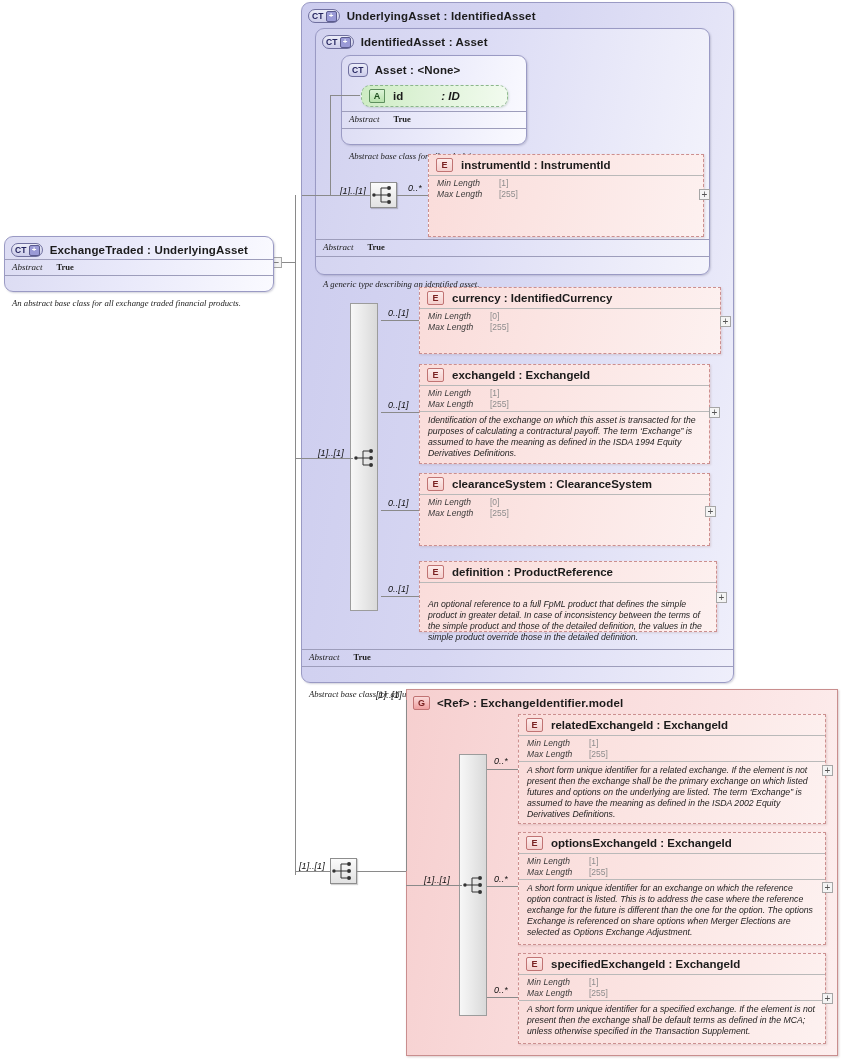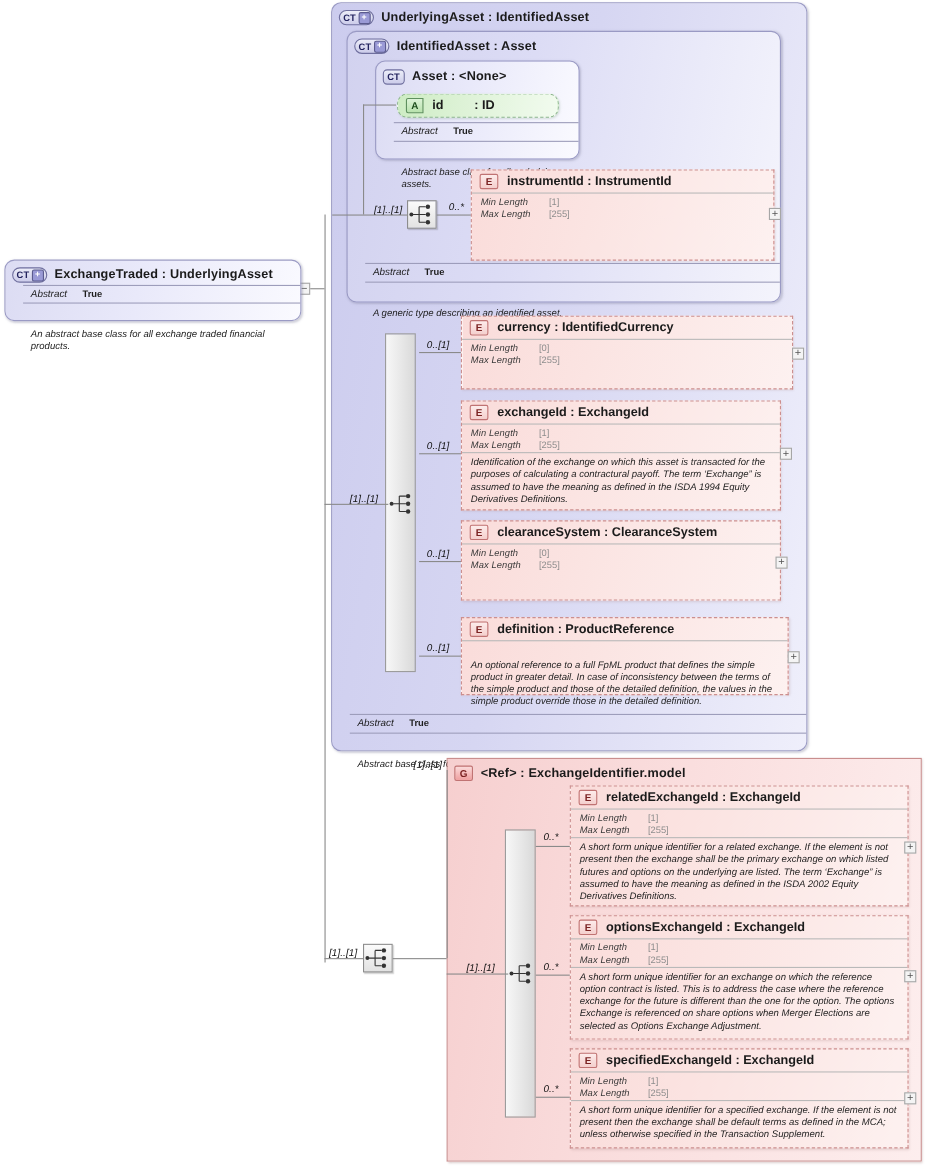--- a/index.html
+++ b/index.html
@@ -107,21 +107,21 @@
   .attr-box{
     border:1px dashed #8cb68c;border-radius:9px;
     background:linear-gradient(100deg,#cdecc3 0%,#ddf2d6 40%,#f2fbef 100%);
     box-shadow:1px 1px 2px rgba(130,160,130,.3);
     display:flex;align-items:center;gap:8px;padding-left:7px;
     font-size:11.5px;font-weight:bold;color:#1b1b1b;white-space:nowrap;
     box-sizing:border-box;
   }
 
   
-  .panel-foot{position:absolute;left:16px;right:0;box-sizing:border-box;}
+  .panel-foot{position:absolute;left:0;right:0;box-sizing:border-box;font-family:Liberation Serif, serif;}
   .rule{border-top:1px solid #9d9dbb;}
   .abstract-row{
     display:flex;gap:14px;padding:2px 0 2px 7px;
     font-size:9px;line-height:11px;
   }
   .abstract-row .k{font-style:italic;color:#1c1c1c;}
   .abstract-row .v{font-weight:bold;color:#1c1c1c;font-size:8.5px;}
   .annot-row{
     padding:2px 0 14px 7px;font-size:8.7px;line-height:11px;
     font-style:italic;color:#1c1c1c;margin-top:20px;
@@ -206,21 +206,21 @@
 
   <div class="abs ct-box" style="left:341px;top:55px;width:186px;height:90px;">
     <div class="hdr" style="margin-top:4px;">
       <span class="badge badge-ct-plain">CT</span>
       <span class="nm">Asset      : &lt;None&gt;</span>
     </div>
 
     <div class="abs attr-box" style="left:19px;top:29px;width:147px;height:22px;">
       <span class="badge badge-a">A</span>
       <span>id</span>
-      <span style="margin-left:20px;">: ID</span>
+      <span style="margin-left:30px;font-style:italic;">: ID</span>
     </div>
 
     <div class="panel-foot rule" style="top:55px;">
       <div class="abstract-row">
         <span class="k">Abstract</span>
         <span class="v">True</span>
       </div>
     </div>
     <div class="panel-foot rule" style="top:72px;">
       <div class="annot-row">Abstract base class for all underlying assets.</div>

